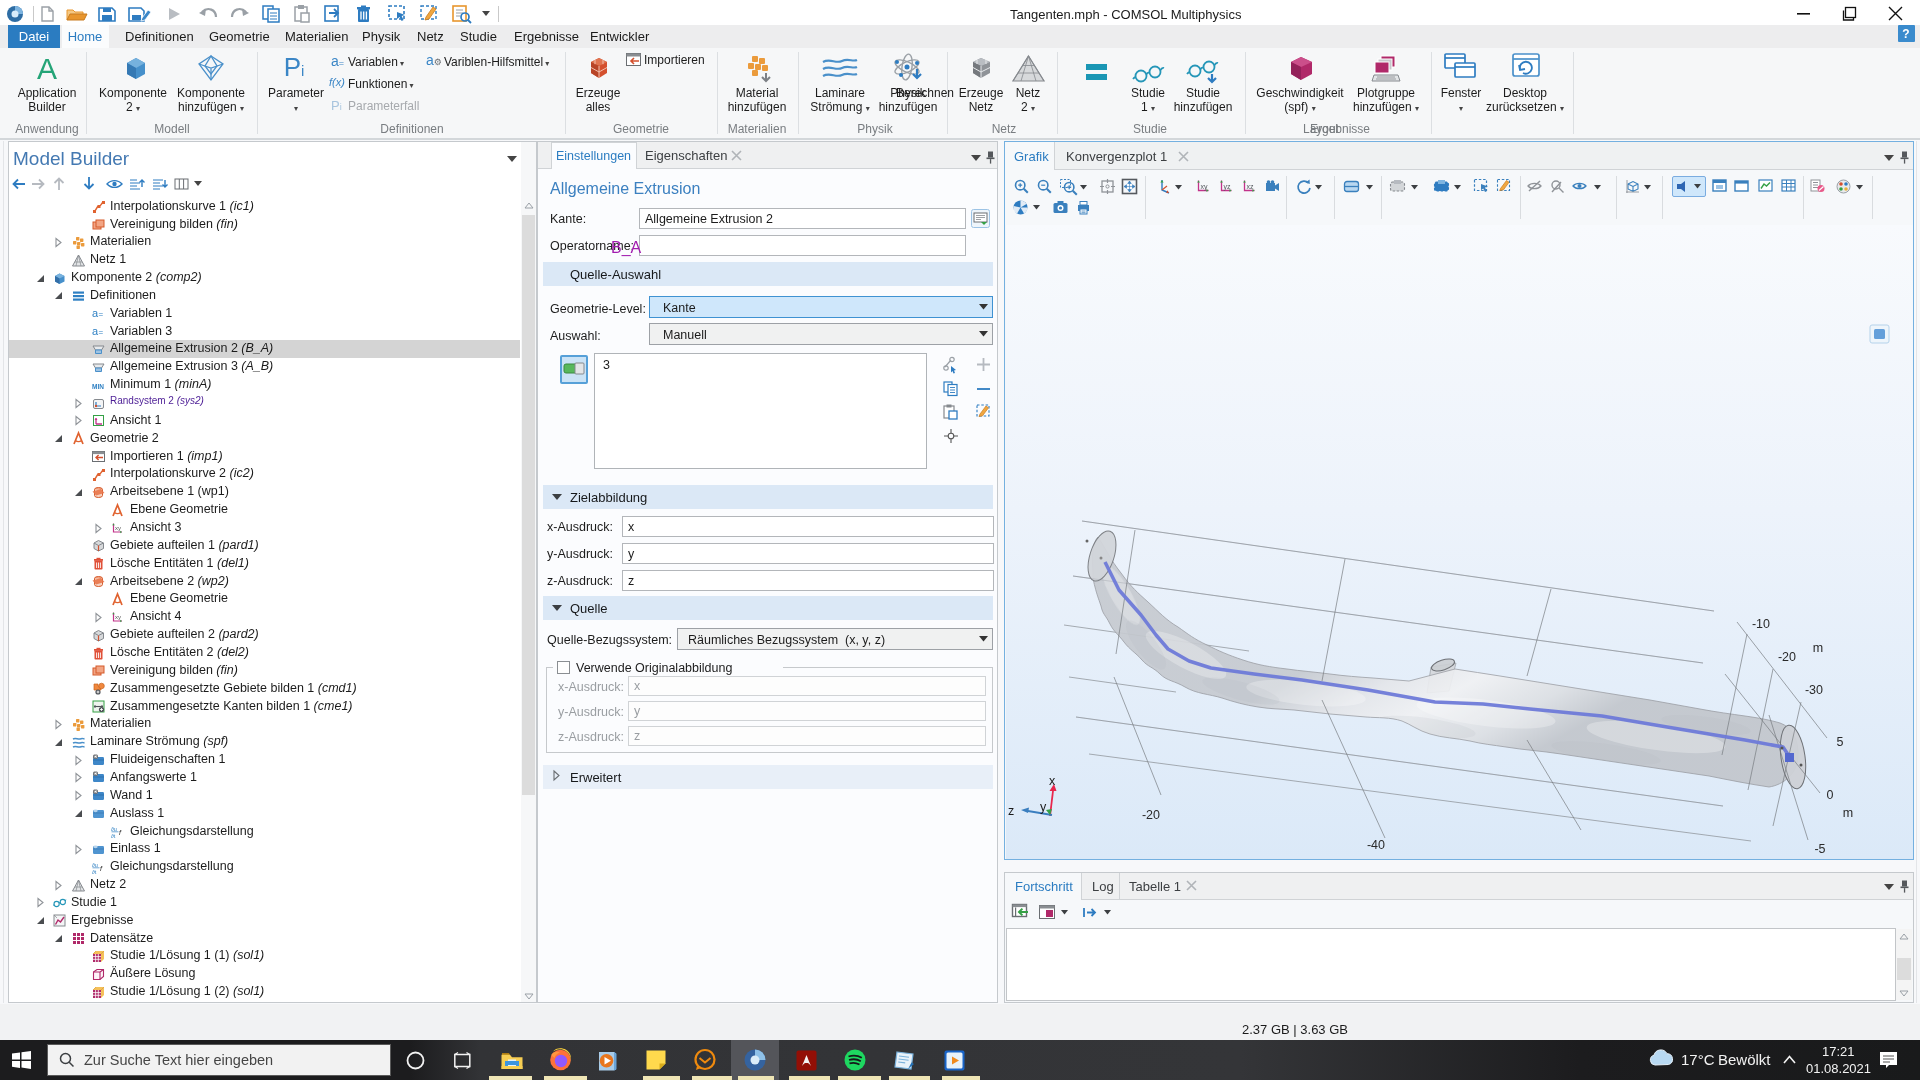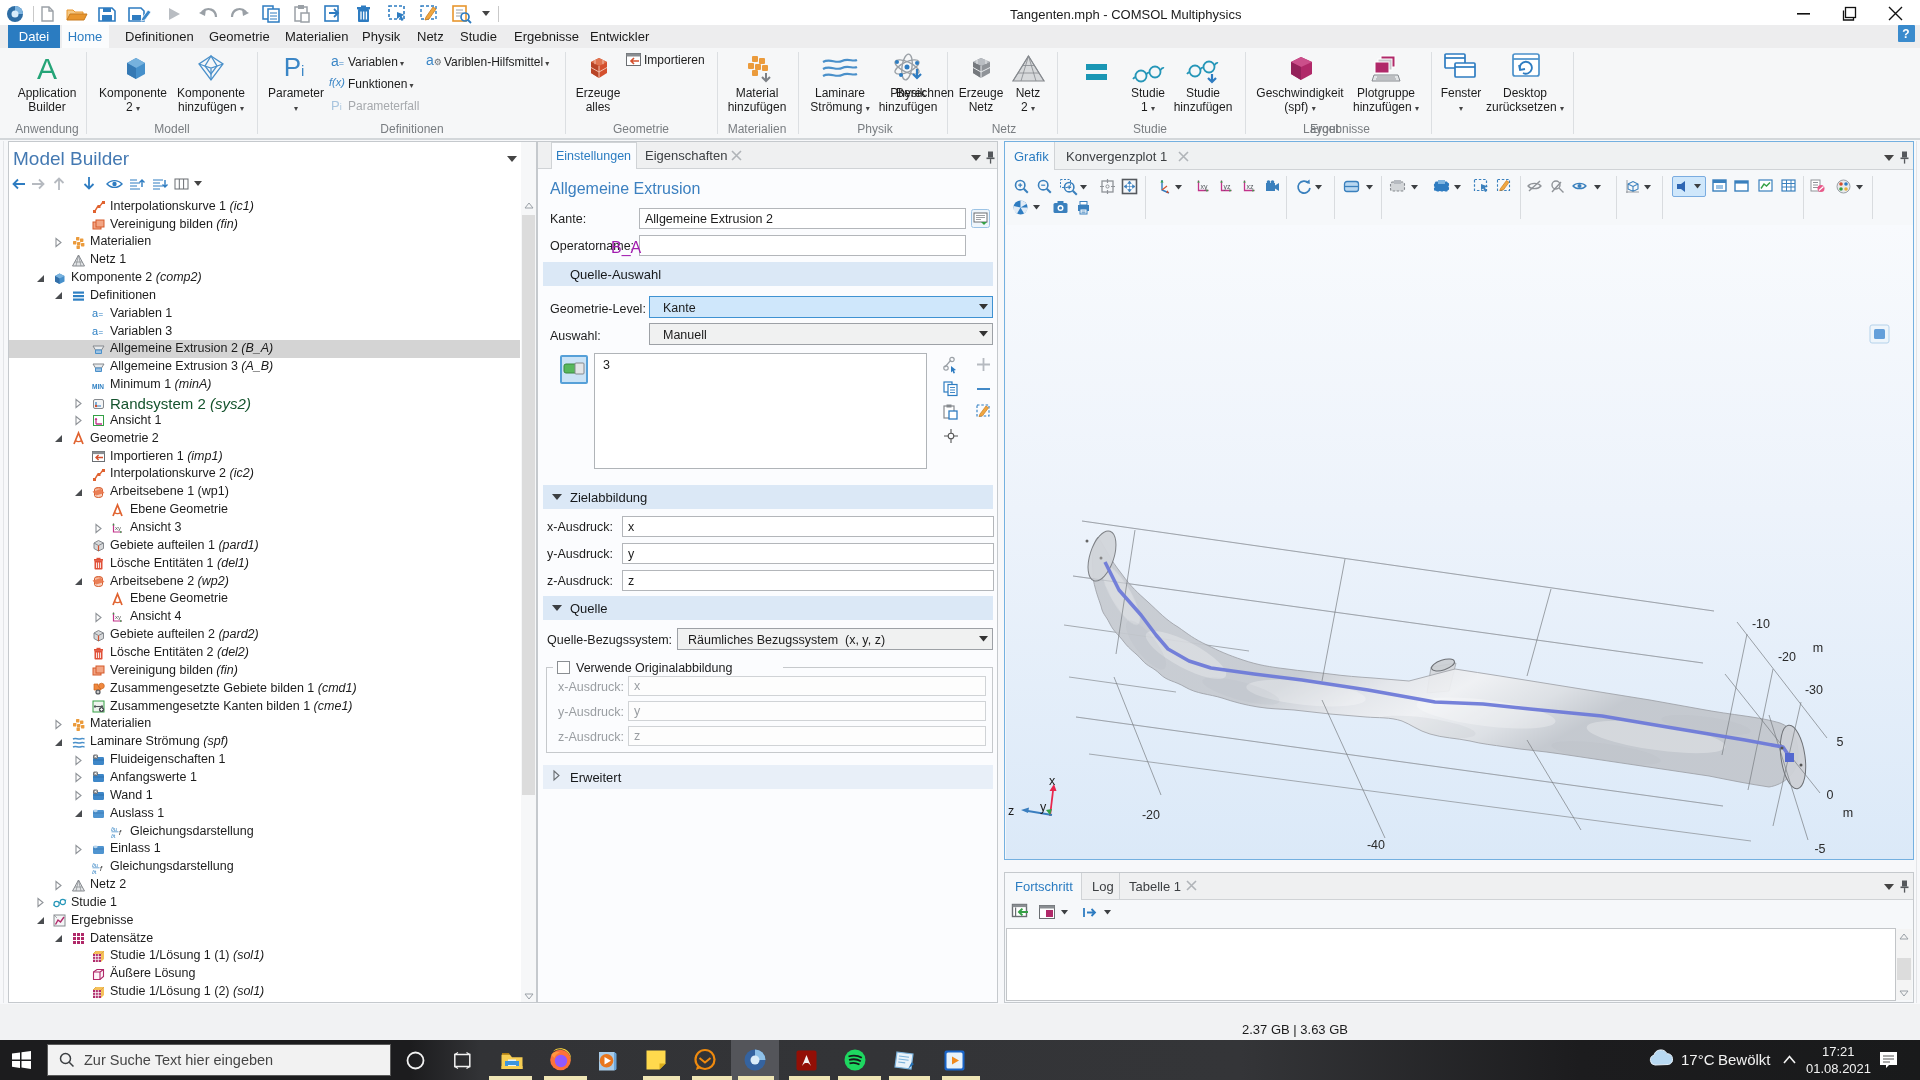--- a/index.html
+++ b/index.html
@@ -409,21 +409,21 @@
   </svg>
 <div class="tx" style="left:110px;top:377.1px;font-size:12.5px;color:#1c1c1c;max-width:406px;overflow:hidden">Minimum 1&nbsp;<span style="font-style:italic">(minA)</span></div>
 <svg class="a" style="left:75px;top:398.5px" width="7" height="9" viewBox="0 0 7 9">
     <path d="M1 0.5 L6 4.5 L1 8.5 Z" fill="none" stroke="#8f9398" stroke-width="1.1"></path>
   </svg>
 <svg class="a" style="left:92px;top:396.5px" width="13" height="13" viewBox="0 0 13 13">
     <rect x="1.5" y="2.5" width="10" height="9" rx="1.5" fill="#f4f5f6" stroke="#85898e"></rect>
     <path d="M4 9 h5 M4 9 v-4" stroke="#2e7cc1" stroke-width="1.2" fill="none"></path>
     <circle cx="4" cy="9" r="1.2" fill="#d4502e"></circle>
   </svg>
-<div class="tx" style="left:110px;top:395.0px;font-size:15px;color:#14532d;max-width:406px;overflow:hidden">Randsystem 2&nbsp;<span style="font-style:italic">(sys2)</span></div>
+<div class="tx" style="left:110px;top:395.0px;font-size:10px;color:#4c1d95;max-width:406px;overflow:hidden">Randsystem 2&nbsp;<span style="font-style:italic">(sys2)</span></div>
 <svg class="a" style="left:75px;top:416.4px" width="7" height="9" viewBox="0 0 7 9">
     <path d="M1 0.5 L6 4.5 L1 8.5 Z" fill="none" stroke="#8f9398" stroke-width="1.1"></path>
   </svg>
 <svg class="a" style="left:92px;top:414.4px" width="13" height="13" viewBox="0 0 13 13">
     <rect x="1.5" y="1.5" width="10" height="10" fill="#fff" stroke="#35a045"></rect>
     <path d="M4 10 V4 m0 6 h6" stroke="#c2338a" stroke-width="1.3" fill="none"></path>
     <path d="M4 4 l-1.5 2 h3 z" fill="#c2338a"></path>
   </svg>
 <div class="tx" style="left:110px;top:412.9px;font-size:12.5px;color:#1c1c1c;max-width:406px;overflow:hidden">Ansicht 1</div>
 <svg class="a" style="left:54px;top:434.2px" width="9" height="9" viewBox="0 0 9 9">

